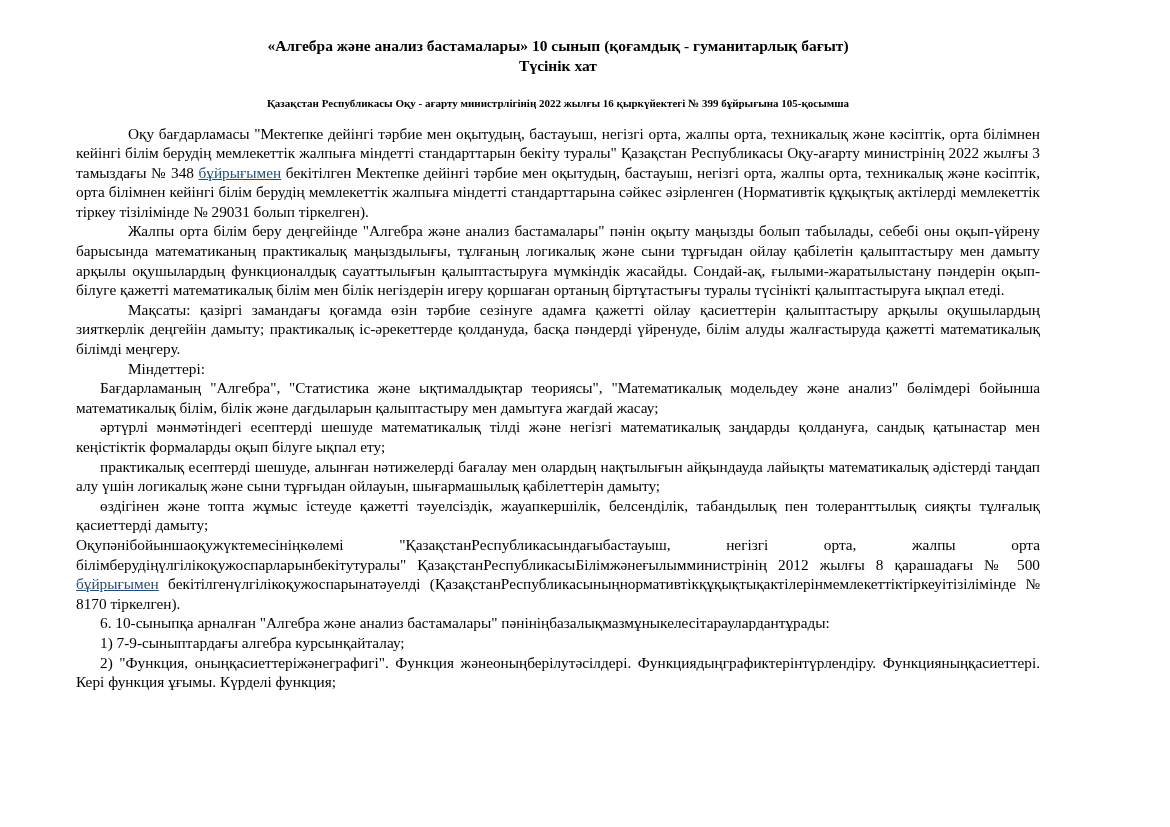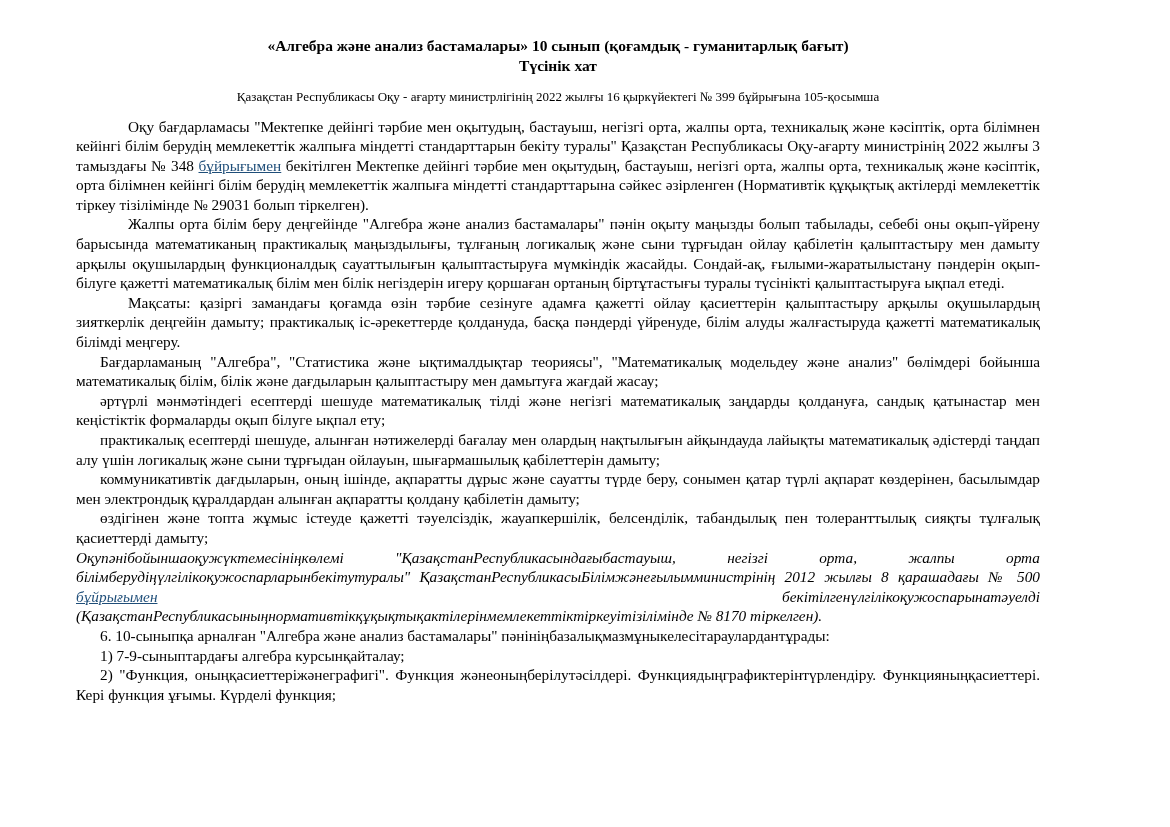--- a/index.html
+++ b/index.html
@@ -32,37 +32,37 @@
   .title-line {
     text-align: center;
     font-size: 15.5px;
     line-height: 19.5px;
     margin: 0;
   }
   .title-line.bold {
     font-weight: bold;
   }
   .title-line.regular {
-    font-weight: normal;
-    font-size: 13px;
-    margin-top: 12px;
+    font-weight: bold;
+    font-size: 11px;
+    margin-top: 19px;
   }
 
   
   .para {
     text-align: justify;
     text-justify: inter-word;
     font-size: 15.3px;
     line-height: 19.6px;
     margin: 0;
     hyphens: none;
   }
   .para.indent-large  { text-indent: 52px; }
   .para.indent-small  { text-indent: 24px; }
-  .para.indent-none   { text-indent: 0; font-style: italic; }
+  .para.indent-none   { text-indent: 0; }
 
   a.doclink {
     color: #1f4e79;
     text-decoration: underline;
   }
 </style>
 </head>
 <body>
 
 <div class="page">
@@ -72,25 +72,25 @@
     <p class="title-line bold">Түсінік хат</p>
     <p class="title-line regular">Қазақстан Республикасы Оқу - ағарту министрлігінің 2022 жылғы 16 қыркүйектегі № 399 бұйрығына 105-қосымша</p>
   </div>
 
   <p class="para indent-large"><span>Оқу бағдарламасы "Мектепке дейінгі тәрбие мен оқытудың, бастауыш, негізгі орта, жалпы орта, техникалық және кәсіптік, орта білімнен кейінгі білім берудің мемлекеттік жалпыға міндетті стандарттарын бекіту туралы" Қазақстан Республикасы Оқу-ағарту министрінің 2022 жылғы 3 тамыздағы № 348 </span><a class="doclink" href="#" style="color: rgb(31, 78, 121);">бұйрығымен</a><span> бекітілген Мектепке дейінгі тәрбие мен оқытудың, бастауыш, негізгі орта, жалпы орта, техникалық және кәсіптік, орта білімнен кейінгі білім берудің мемлекеттік жалпыға міндетті стандарттарына сәйкес әзірленген (Нормативтік құқықтық актілерді мемлекеттік тіркеу тізілімінде № 29031 болып тіркелген).</span></p>
 
   <p class="para indent-large">Жалпы орта білім беру деңгейінде "Алгебра және анализ бастамалары" пәнін оқыту маңызды болып табылады, себебі оны оқып-үйрену барысында математиканың практикалық маңыздылығы, тұлғаның логикалық және сыни тұрғыдан ойлау қабілетін қалыптастыру мен дамыту арқылы оқушылардың функционалдық сауаттылығын қалыптастыруға мүмкіндік жасайды. Сондай-ақ, ғылыми-жаратылыстану пәндерін оқып-білуге қажетті математикалық білім мен білік негіздерін игеру қоршаған ортаның біртұтастығы туралы түсінікті қалыптастыруға ықпал етеді.</p>
 
   <p class="para indent-large">Мақсаты: қазіргі замандағы қоғамда өзін тәрбие сезінуге адамға қажетті ойлау қасиеттерін қалыптастыру арқылы оқушылардың зияткерлік деңгейін дамыту; практикалық іс-әрекеттерде қолдануда, басқа пәндерді үйренуде, білім алуды жалғастыруда қажетті математикалық білімді меңгеру.</p>
 
+  <p class="para indent-large">Міндеттері:</p>
 
   <p class="para indent-small"> Бағдарламаның "Алгебра", "Статистика және ықтималдықтар теориясы", "Математикалық модельдеу және анализ" бөлімдері бойынша математикалық білім, білік және дағдыларын қалыптастыру мен дамытуға жағдай жасау;</p>
   <p class="para indent-small">әртүрлі мәнмәтіндегі есептерді шешуде математикалық тілді және негізгі математикалық заңдарды қолдануға, сандық қатынастар мен кеңістіктік формаларды оқып білуге ықпал ету;</p>
   <p class="para indent-small">практикалық есептерді шешуде, алынған нәтижелерді бағалау мен олардың нақтылығын айқындауда лайықты математикалық әдістерді таңдап алу үшін логикалық және сыни тұрғыдан ойлауын, шығармашылық қабілеттерін дамыту;</p>
-  <p class="para indent-small">коммуникативтік дағдыларын, оның ішінде, ақпаратты дұрыс және сауатты түрде беру, сонымен қатар түрлі ақпарат көздерінен, басылымдар мен электрондық құралдардан алынған ақпаратты қолдану қабілетін дамыту;</p>
   <p class="para indent-small">өздігінен және топта жұмыс істеуде қажетті тәуелсіздік, жауапкершілік, белсенділік, табандылық пен толеранттылық сияқты тұлғалық қасиеттерді дамыту;</p>
 
   <p class="para indent-none"><span>Оқупәнібойыншаоқужүктемесініңкөлемі "ҚазақстанРеспубликасындағыбастауыш, негізгі орта, жалпы орта білімберудіңүлгілікоқужоспарларынбекітутуралы" ҚазақстанРеспубликасыБілімжәнеғылымминистрінің 2012 жылғы 8 қарашадағы № 500 </span><a class="doclink" href="#" style="color: rgb(31, 78, 121);">бұйрығымен</a><span> бекітілгенүлгілікоқужоспарынатәуелді (ҚазақстанРеспубликасыныңнормативтікқұқықтықактілерінмемлекеттіктіркеуітізілімінде № 8170 тіркелген).</span></p>
 
   <p class="para indent-small">6. 10-сыныпқа арналған "Алгебра және анализ бастамалары" пәнініңбазалықмазмұныкелесітараулардантұрады:</p>
 
   <p class="para indent-small">1) 7-9-сыныптардағы алгебра курсынқайталау;</p>
   <p class="para indent-small">2) "Функция, оныңқасиеттеріжәнеграфигі". Функция жәнеоныңберілутәсілдері. Функциядыңграфиктерінтүрлендіру. Функцияныңқасиеттері. Кері функция ұғымы. Күрделі функция;</p>
 
 </div>

